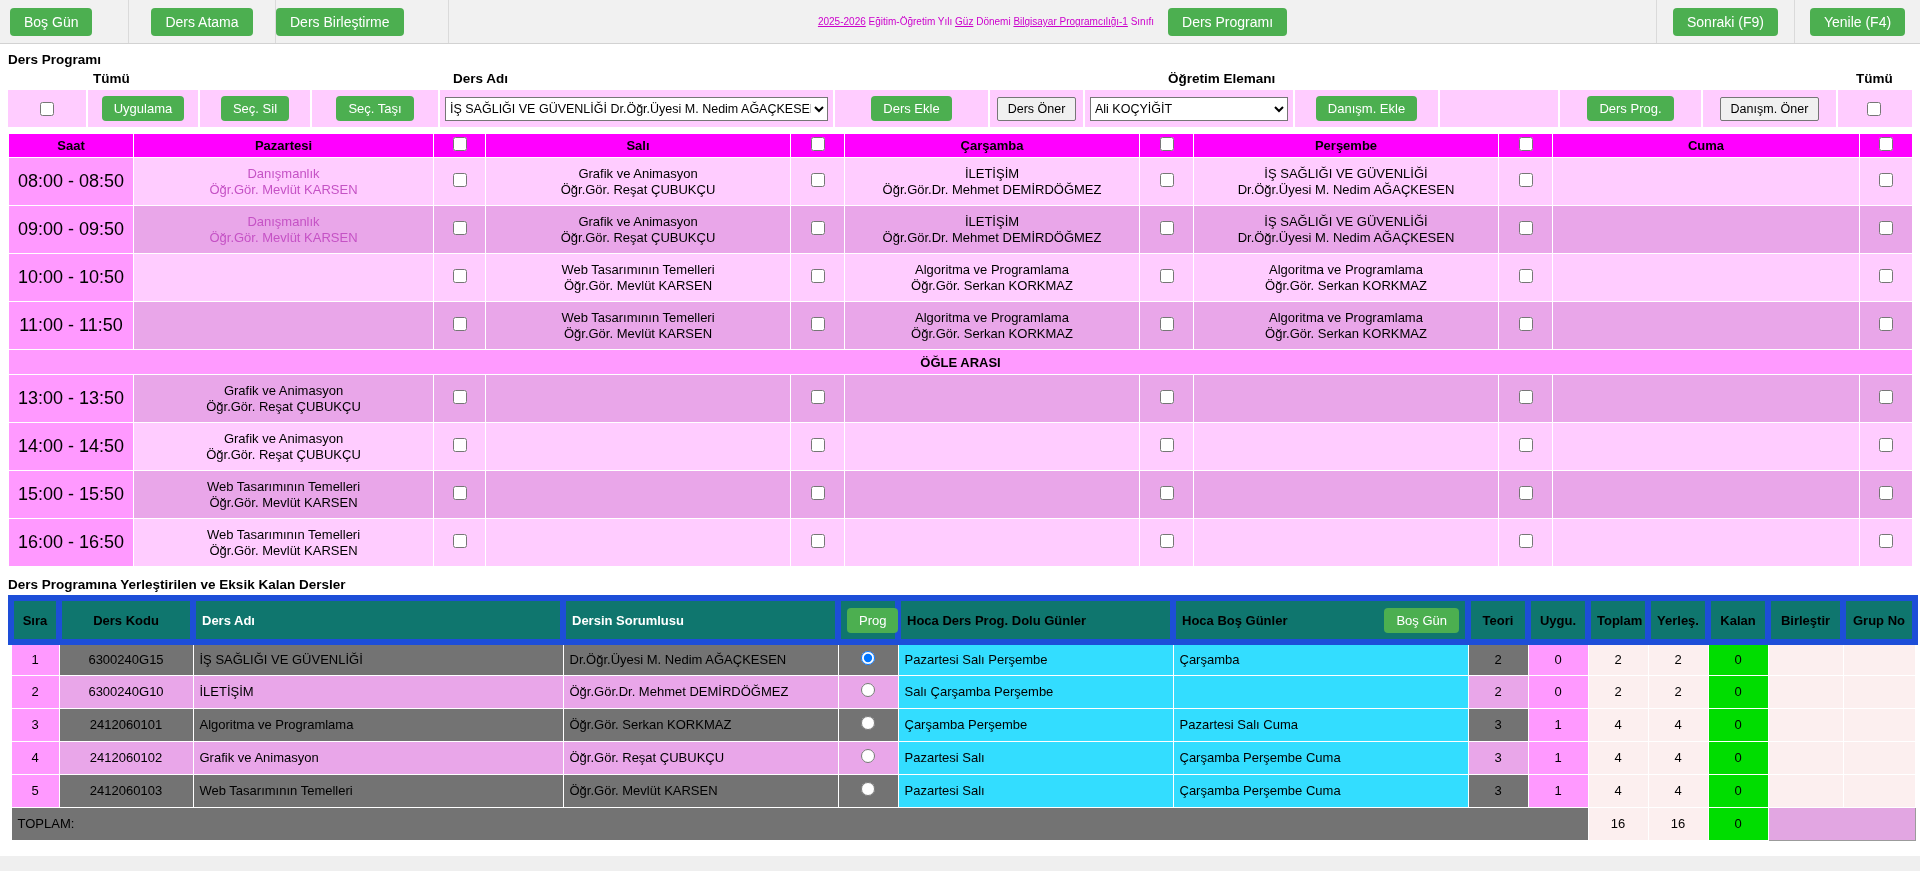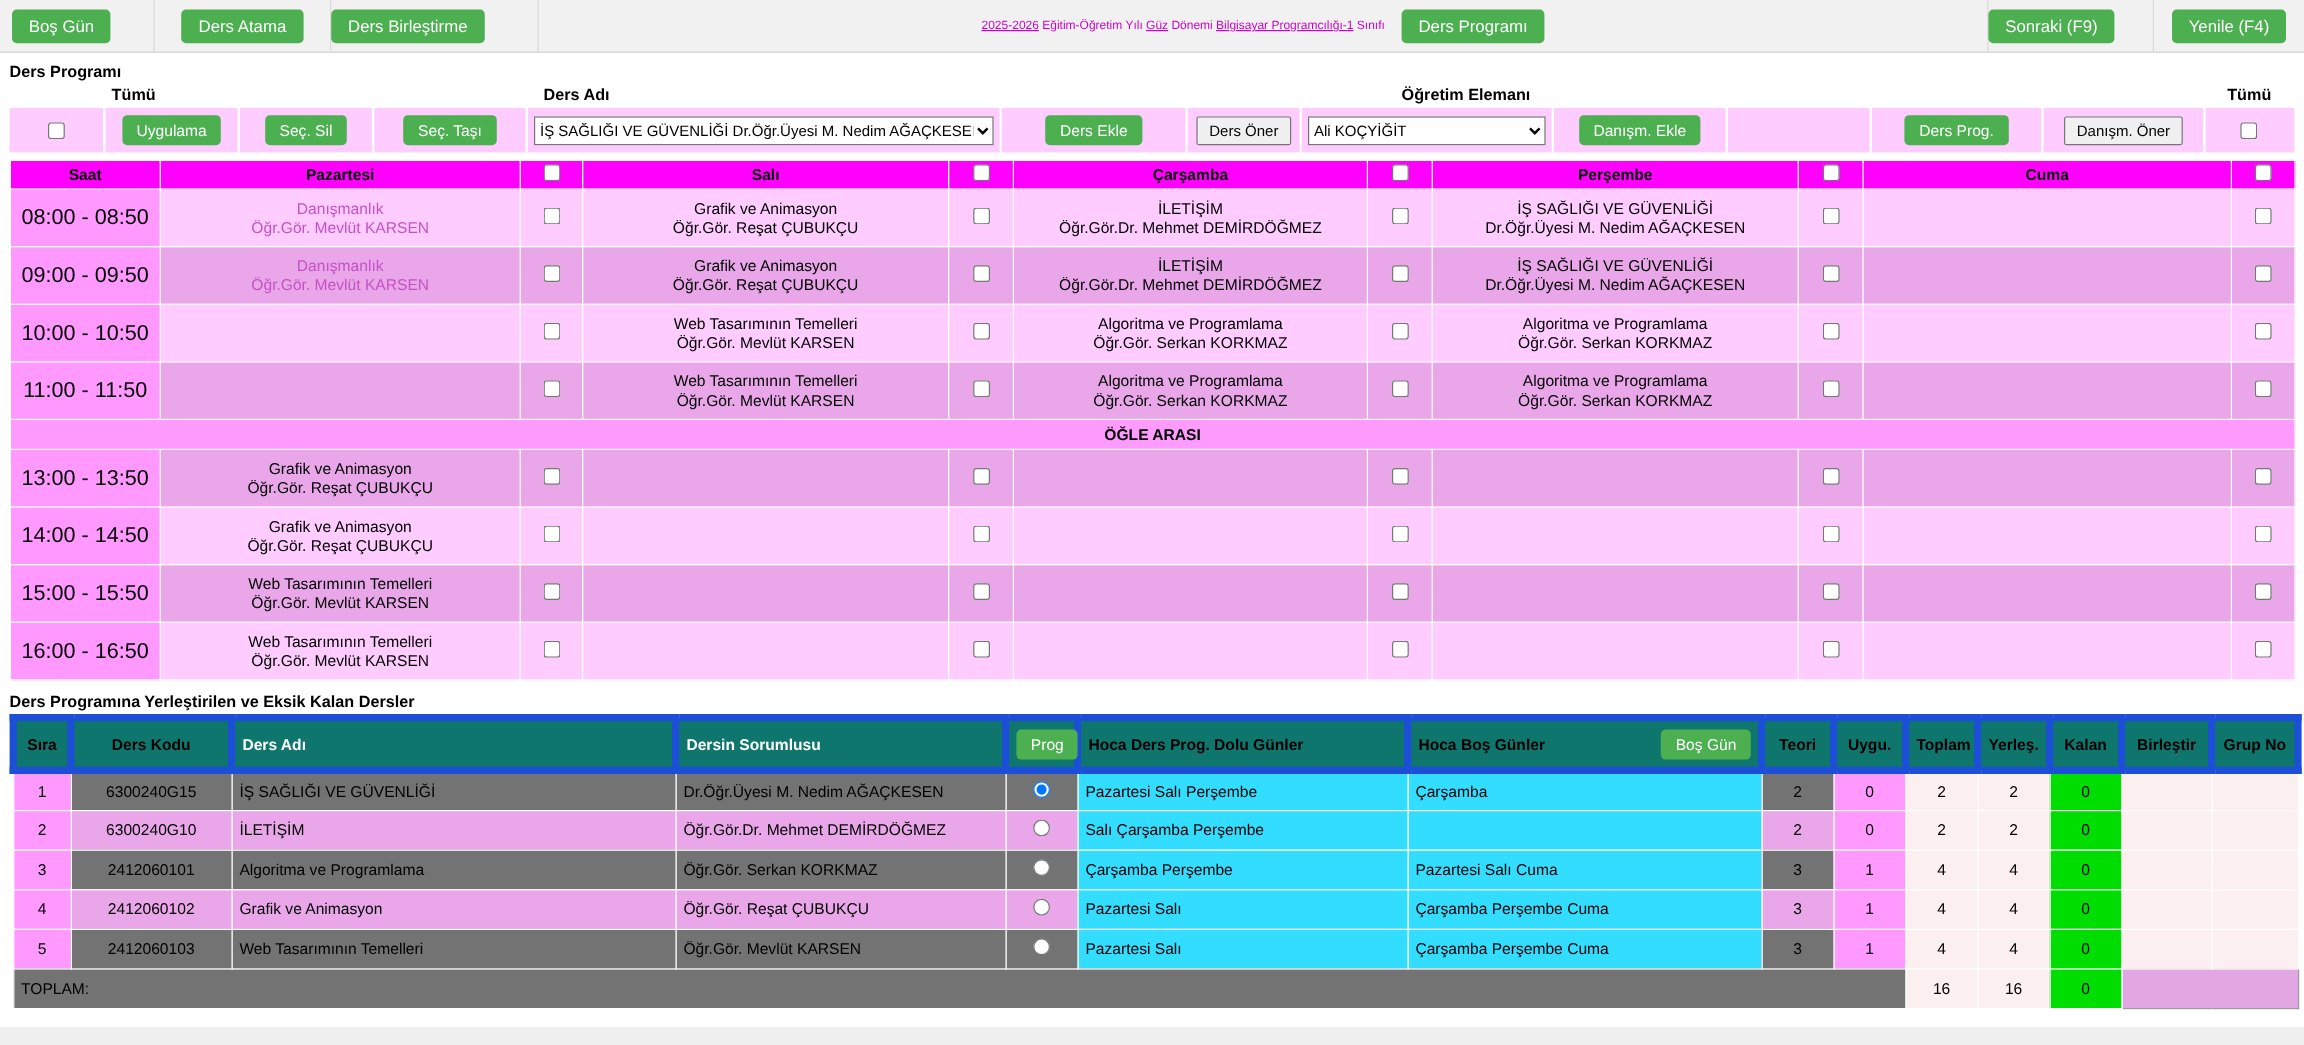--- a/index.html
+++ b/index.html
@@ -11,21 +11,21 @@
   }
   a { color:#cc00cc; text-decoration:underline; cursor:pointer; }
 
   
   .toolbar { display:flex; height:44px; background:#f1f1f1; border-bottom:1px solid #d2d2d2; }
   .tcell { display:flex; align-items:center; border-right:1px solid #dadada; height:100%; }
   .tcell.center { justify-content:center; }
   .tcell:last-child { border-right:none; }
   .w-c1{width:129px; padding-left:10px;} .w-c2{width:147px; justify-content:center;}
   .w-c3{width:173px; justify-content:flex-start;} .w-c4{width:1208px;}
-  .w-c5{width:138px; justify-content:flex-start;} .w-c6{width:125px; justify-content:center;}
+  .w-c5{width:138px; justify-content:center;} .w-c6{width:125px; justify-content:center;}
   .btn-green {
     background:#4caf50; color:#fff; border:none; border-radius:4px;
     padding:6px 14px; font-family:inherit; font-size:14px; cursor:pointer; white-space:nowrap;
   }
   .btn-green.sm { padding:5px 12px; font-size:13px; }
   .btn-std {
     background:#f0f0f0; border:1px solid #767676; border-radius:2px;
     padding:4px 10px; font-family:inherit; font-size:12.5px; cursor:pointer; white-space:nowrap;
   }
   .page-title { color:#cc00cc; font-size:10px; white-space:nowrap; }

